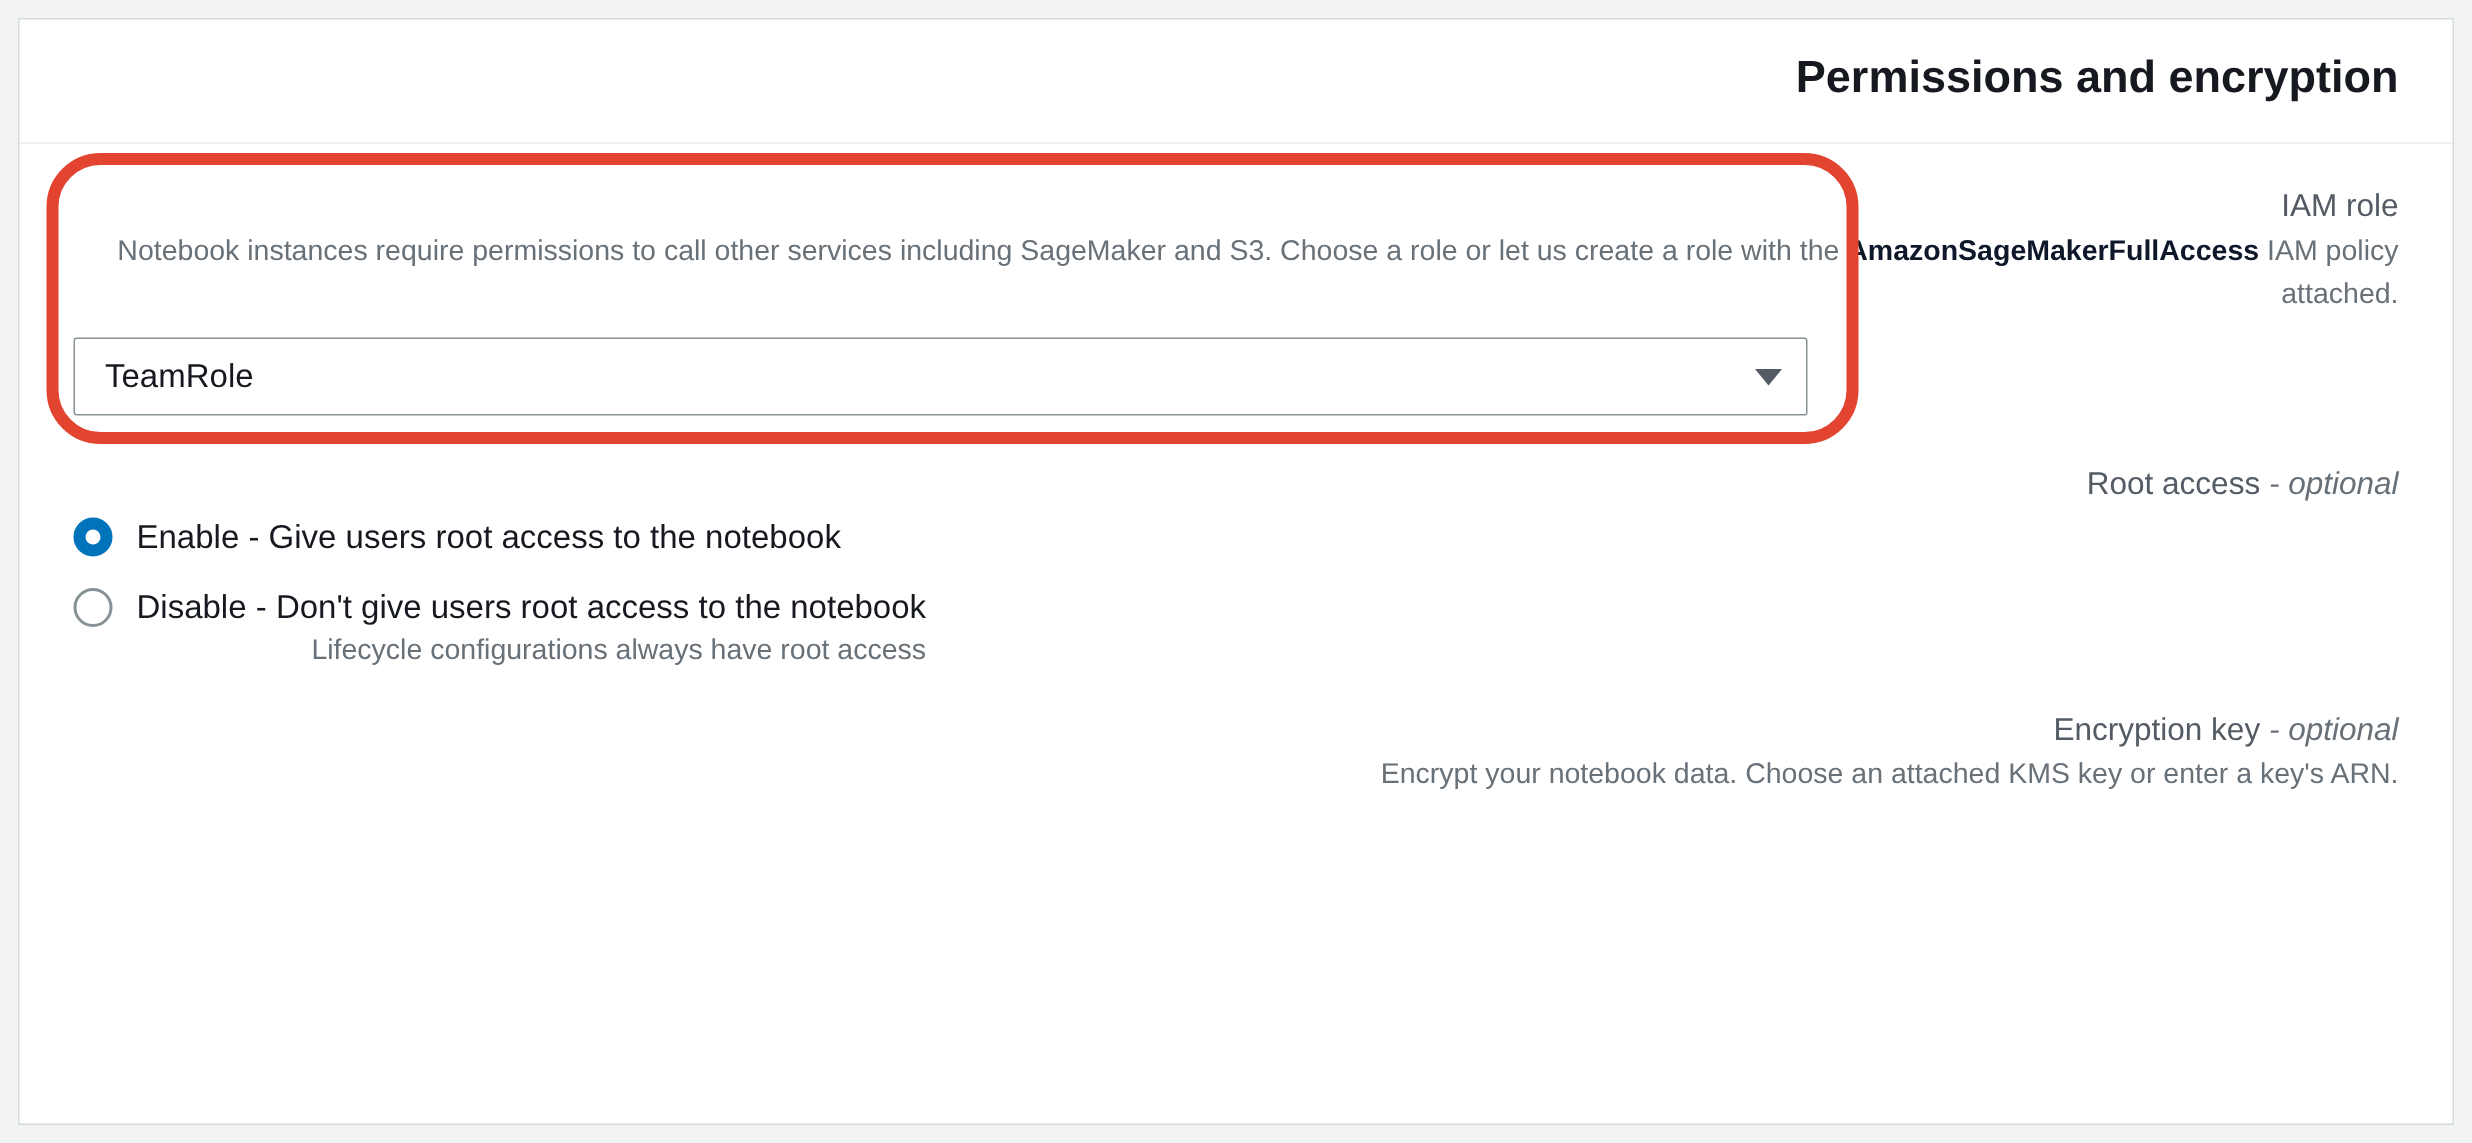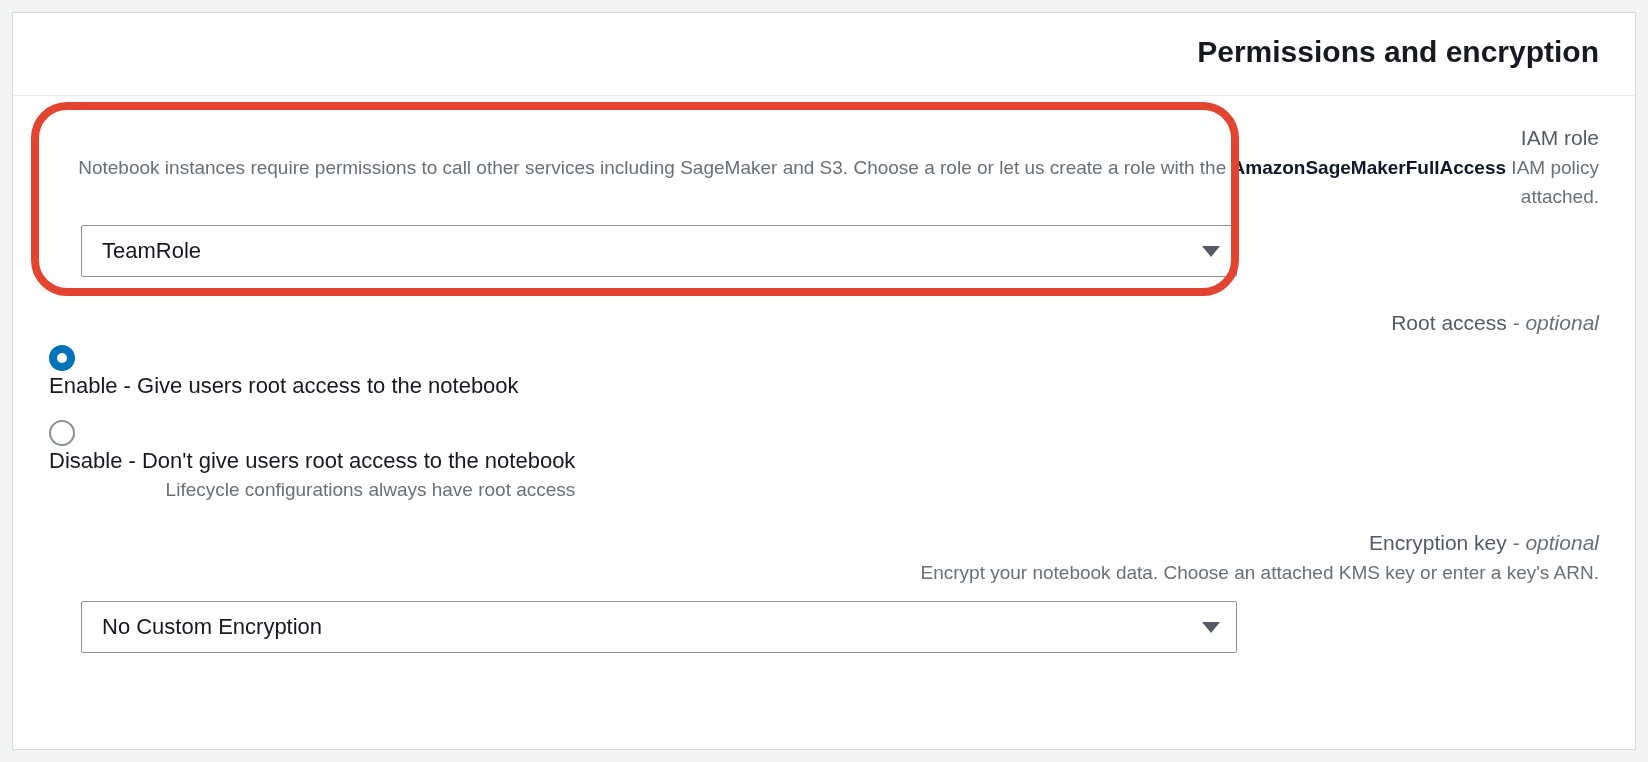--- a/index.html
+++ b/index.html
@@ -63,39 +63,37 @@
     display: flex;
     align-items: center;
     justify-content: space-between;
     width: 1156px;
     height: 52px;
     border: 1px solid #879196;
     border-radius: 2px;
     padding: 0 16px 0 20px;
     background: #ffffff;
     cursor: pointer;
-    margin-left: 32px;
   }
   .select-value {
     font-size: 22px;
     color: #16191f;
   }
   .caret-down {
     width: 0; height: 0;
     border-left: 9px solid transparent;
     border-right: 9px solid transparent;
     border-top: 11px solid #545b64;
   }
   .radio-group { margin-top: 8px; }
   .radio-row {
     display: flex;
     align-items: flex-start;
     margin-bottom: 16px;
     cursor: pointer;
-    flex-direction: column;
   }
   .radio-outer {
     flex: 0 0 auto;
     width: 26px; height: 26px;
     border: 2px solid #879196;
     border-radius: 50%;
     margin-right: 16px;
     margin-top: 2px;
     display: flex;
     align-items: center;
@@ -168,20 +166,16 @@
           </div>
         </div>
       </div>
     </div>
 
     <div class="field-group">
       <div class="field-label">
         <span>Encryption key</span><span class="optional"> - optional</span>
       </div>
       <div class="field-description">Encrypt your notebook data. Choose an attached KMS key or enter a key's ARN.</div>
-      <div class="select-control">
-        <span class="select-value">No Custom Encryption</span>
-        <span class="caret-down"></span>
-      </div>
     </div>
 
   </div>
 </div>
 
 </body></html>

